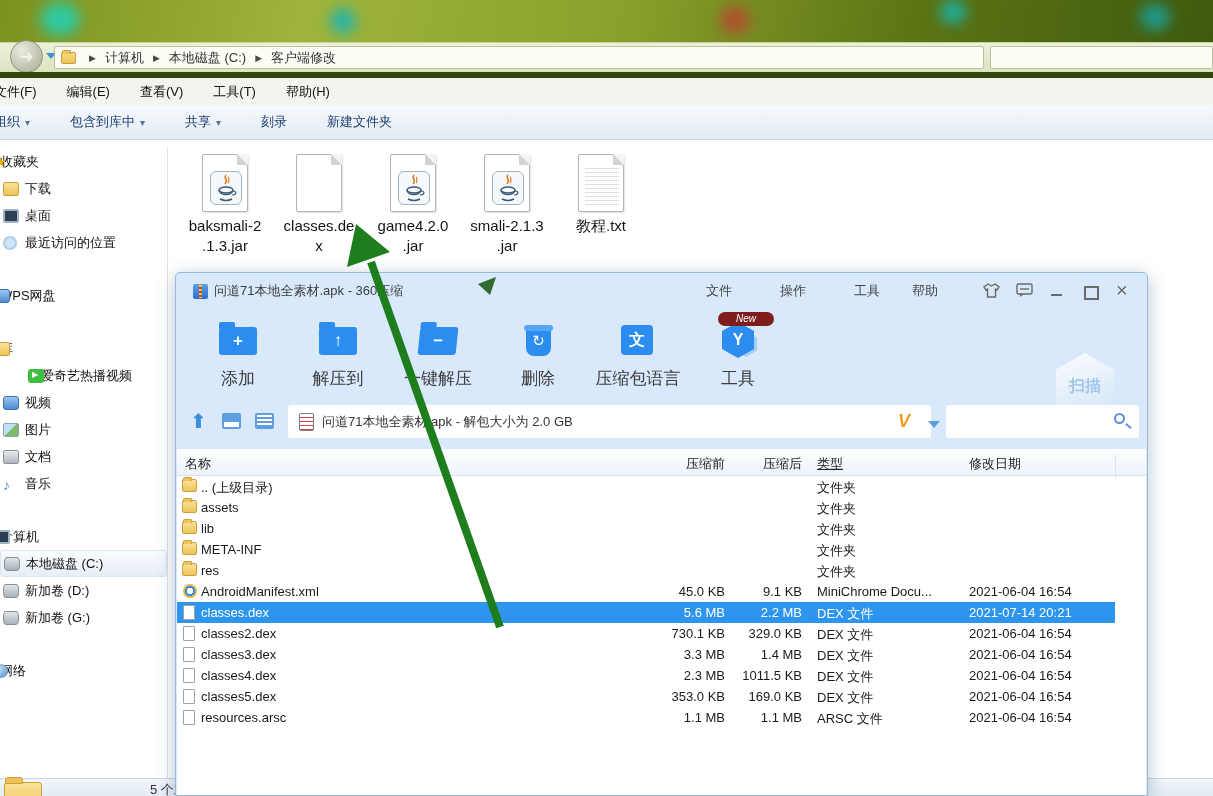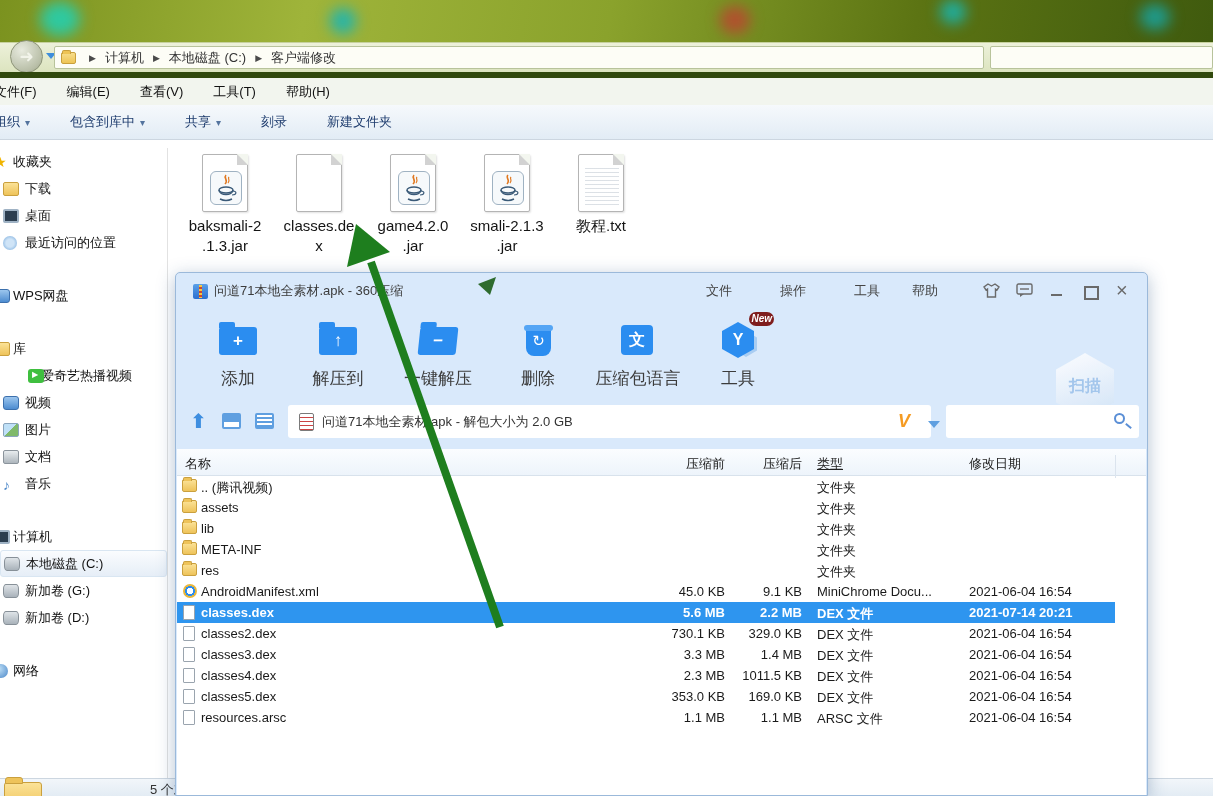--- a/index.html
+++ b/index.html
@@ -35,21 +35,21 @@
     background:linear-gradient(#f6f9fc,#e2ecf5); border-bottom:1px solid #ccd6e0;
     display:flex; align-items:center; font-size:13px; color:#1e3c6e; }
   .tb-item { margin-left:-12px; padding:5px 6px; white-space:nowrap; }
   .tb-item + .tb-item { margin-left:28px; }
   .tb-item.has-dd::after { content:"▾"; font-size:10px; color:#54749e; margin-left:5px; }
 
   
   .ex-body { position:absolute; left:0; top:140px; width:1213px; height:656px; background:#fff; }
   .sidebar { position:absolute; left:0; top:8px; width:168px; bottom:18px; border-right:1px solid #e2e2e2; background:#fff; }
   .s-item { position:relative; height:27px; display:flex; align-items:center; font-size:13px; color:#111; }
-  .s-item.lvl0 { padding-left:13px; }
+  .s-item.lvl0 { }
   .s-item.lvl1 { padding-left:25px; }
   .s-item.gap { margin-top:26px; }
   .s-item.sel { background:linear-gradient(#fafcfe,#e6eef7); border:1px solid #d9e6f2; border-radius:3px; }
   .si { position:absolute; width:16px; height:14px; }
   .s-item.lvl0 .si { left:-6px; }
   .s-item.lvl1 .si { left:3px; }
   .si-star::before { content:"★"; color:#f0b400; font-size:14px; line-height:14px; }
   .si-fold { background:linear-gradient(#fbe297,#eec35a); border:1px solid #caa03e; border-radius:2px; }
   .si-blue { background:linear-gradient(#9cc6ee,#4d8cd0); border:1px solid #3c70ad; border-radius:3px; }
   .si-green { background:#3fbf3f; border-radius:3px; position:relative; }
@@ -113,21 +113,21 @@
   .zt::before { content:""; position:absolute; top:0; left:-2px; width:29px; height:6px; background:#54a5f5; border-radius:3px; }
   .zl { position:absolute; left:6px; top:6px; width:32px; height:30px; background:#2b8df0; border-radius:4px;
     display:flex; align-items:center; justify-content:center; color:#fff; font-size:16px; font-weight:bold; }
   .zl::before { content:""; position:absolute; right:-8px; top:-5px; width:18px; height:16px; background:#a9cdf2; border-radius:3px; z-index:-1; }
   .zh { position:absolute; left:7px; top:3px; width:32px; height:36px; background:#2b8df0;
     clip-path:polygon(50% 0,100% 25%,100% 75%,50% 100%,0 75%,0 25%);
     display:flex; align-items:center; justify-content:center; color:#fff; font-size:16px; font-weight:bold; }
   .zh-echo { position:absolute; left:20px; top:12px; width:22px; height:26px; background:#a9cdf2;
     clip-path:polygon(50% 0,100% 25%,100% 75%,50% 100%,0 75%,0 25%); }
   .z-badge { position:absolute; top:-7px; right:12px; background:#7f1d1d; color:#fff; font-size:10px;
-    font-style:italic; font-weight:bold; padding:1px 2px 2px; border-radius:8px; z-index:3; }
+    font-style:italic; font-weight:normal; padding:1px 18px 2px; border-radius:8px; z-index:3; }
   .z-badge:empty { display:none; }
   .scanhex { position:absolute; right:33px; top:44px; width:58px; height:66px;
     background:linear-gradient(160deg,#ffffff,#cfe2f6); clip-path:polygon(50% 0,100% 25%,100% 75%,50% 100%,0 75%,0 25%);
     display:flex; align-items:center; justify-content:center; font-size:16px; font-weight:bold; color:#9dc2ea; opacity:.9; }
 
   .z-nav { position:relative; height:50px; }
   .z-up { position:absolute; left:14px; top:12px; font-size:20px; font-weight:bold; color:#3e8ee0; }
   .z-view { position:absolute; top:16px; width:19px; height:16px; border:2px solid #5f9fe0; border-radius:2px; }
   .z-view.v1 { left:46px; background:linear-gradient(#5f9fe0 55%,#fff 55%); }
   .z-view.v2 { left:79px; background:repeating-linear-gradient(#fff,#fff 2px,#5f9fe0 2px,#5f9fe0 4px); }
@@ -153,21 +153,21 @@
   .h-date { left:792px; }
   .h-div { position:absolute; left:938px; top:2px; width:1px; height:23px; background:#dbe4ee; }
   .z-rows { position:absolute; left:0; top:27px; right:0; bottom:0; }
   .z-row { position:relative; height:21px; font-size:13px; color:#1a1a1a; }
   .z-row span { position:absolute; top:3px; white-space:nowrap; }
   .c-name { left:24px; }
   .c-before { left:430px; width:118px; text-align:right; }
   .c-after { left:560px; width:65px; text-align:right; }
   .c-type { left:640px; }
   .c-date { left:792px; }
-  .z-row.sel { background:#2e95ef; color:#fff; width:938px;font-weight:bold; }
+  .z-row.sel { background:#2e95ef; color:#fff; width:938px; }
   .ri { position:absolute; left:5px; top:3px; width:15px; height:13px; }
   .ri-folder { background:linear-gradient(#fbe297,#eec35a); border:1px solid #caa03e; border-radius:2px; }
   .ri-folder::before { content:""; position:absolute; top:-3px; left:0; width:7px; height:3px;
     background:#eec35a; border:1px solid #caa03e; border-bottom:none; border-radius:2px 2px 0 0; }
   .ri-file { width:12px; height:15px; top:2px; left:6px; background:#fff; border:1px solid #9aa4ae; border-radius:1px; }
   .ri-chrome { width:14px; height:14px; border-radius:50%; left:6px;
     background:radial-gradient(circle at 50% 50%,#fff 0 3px,#2b8df0 3px 5px,#e8b63c 5px); }
 
   
   .overlay { position:absolute; left:0; top:0; width:1213px; height:796px; pointer-events:none; z-index:60; }
@@ -267,25 +267,25 @@
         <div class="s-item lvl0 gap">
     <span class="si si-screen"></span>
     <span class="s-label">计算机</span>
   </div>
         <div class="s-item lvl1 sel">
     <span class="si si-disk"></span>
     <span class="s-label">本地磁盘 (C:)</span>
   </div>
         <div class="s-item lvl1">
     <span class="si si-disk"></span>
+    <span class="s-label">新加卷 (D:)</span>
+  </div>
+        <div class="s-item lvl1">
+    <span class="si si-disk"></span>
     <span class="s-label">新加卷 (G:)</span>
-  </div>
-        <div class="s-item lvl1">
-    <span class="si si-disk"></span>
-    <span class="s-label">新加卷 (D:)</span>
   </div>
         <div class="s-item lvl0 gap">
     <span class="si si-globe"></span>
     <span class="s-label">网络</span>
   </div>
       </div>
     <div id="ex-files" style="position:absolute;left:180px;top:0;width:560px;height:130px;">
         <div class="file-item" style="left: 0px;">
     <div class="page">
       <div class="java-badge">
@@ -458,21 +458,21 @@
         <span class="h-name">名称</span>
         <span class="h-before">压缩前</span>
         <span class="h-after">压缩后</span>
         <span class="h-type">类型</span>
         <span class="h-date">修改日期</span>
         <span class="h-div"></span>
       </div>
       <div class="z-rows" id="z-rows">
           <div class="z-row">
     <span class="ri ri-folder"></span>
-    <span class="c-name">.. (腾讯视频)</span>
+    <span class="c-name">.. (上级目录)</span>
     <span class="c-before"></span>
     <span class="c-after"></span>
     <span class="c-type">文件夹</span>
     <span class="c-date"></span>
   </div>
           <div class="z-row">
     <span class="ri ri-folder"></span>
     <span class="c-name">assets</span>
     <span class="c-before"></span>
     <span class="c-after"></span>

